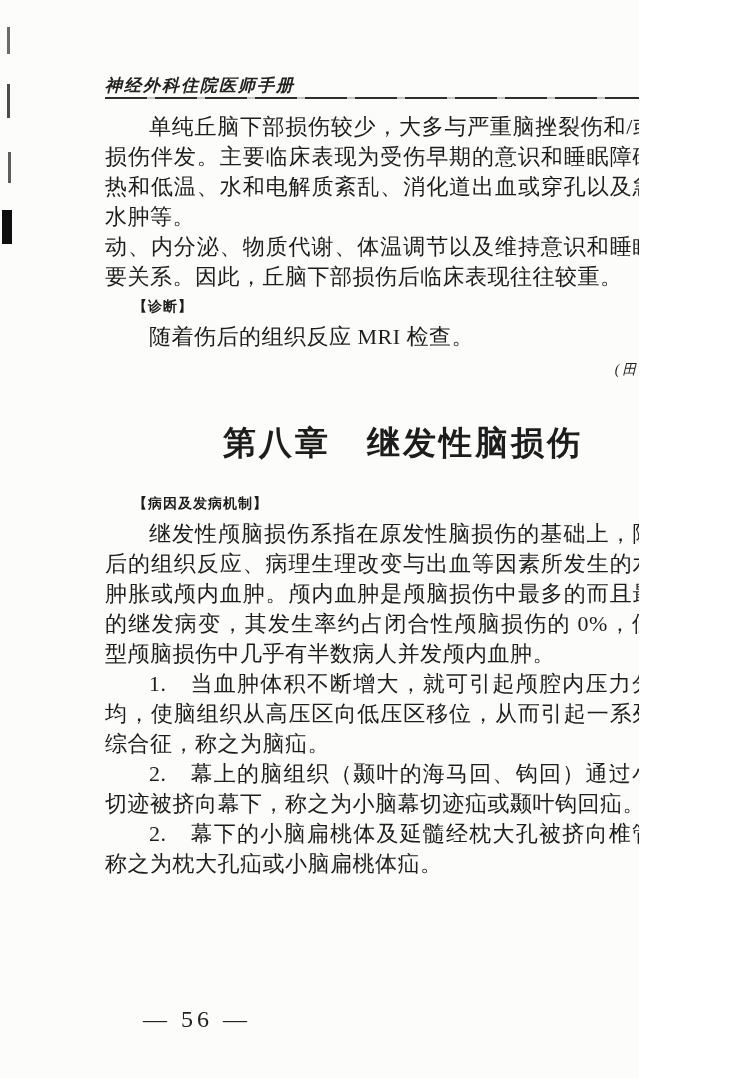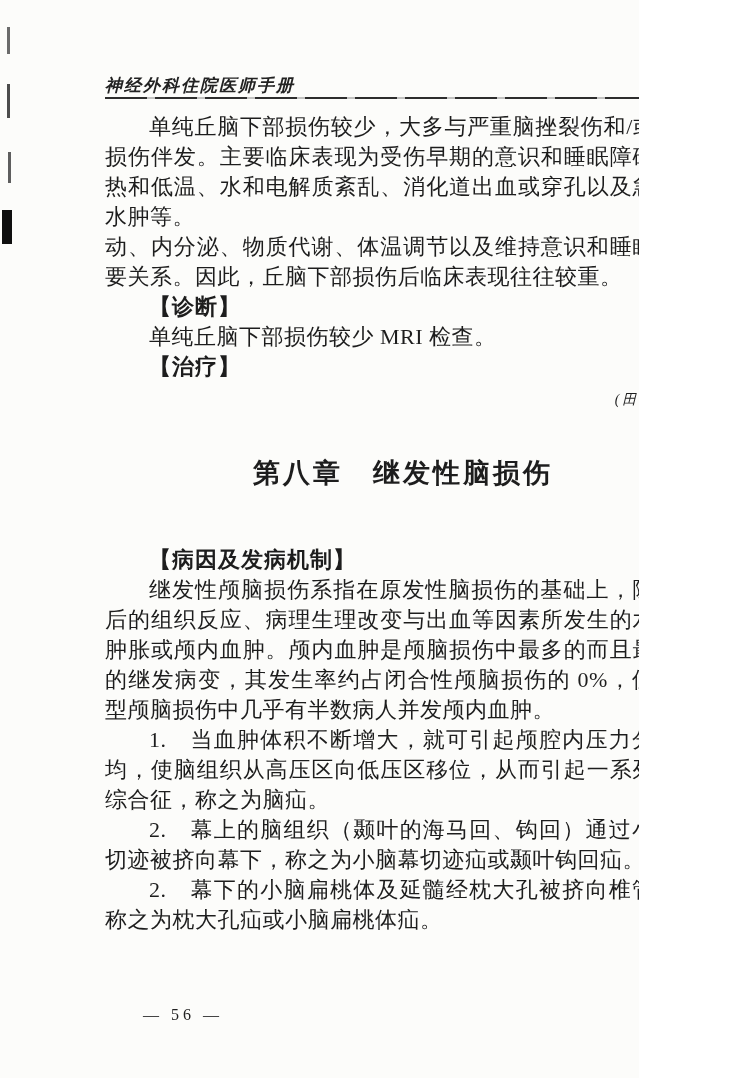--- a/index.html
+++ b/index.html
@@ -54,48 +54,48 @@
     margin: 0;
     font-size: 22px;
     line-height: 30px;
     text-align: justify;
     letter-spacing: 0.5px;
   }
   p.body.indent { text-indent: 2em; }
   h3.heading {
     margin: 0;
     padding-left: 2em;
-    font-size: 22px;
+    font-size: 14px;
     line-height: 30px;
     font-weight: bold;
     letter-spacing: 1px;
   }
   p.author {
     margin: 4px 0 0 0;
     font-size: 14px;
     line-height: 28px;
     text-align: right;
     padding-right: 20px;
     font-style: italic;
     letter-spacing: 3px;
   }
   h1.chapter-title {
     margin: 36px 0 0 0;
-    font-size: 27px;
+    font-size: 33px;
     line-height: 46px;
     font-weight: bold;
     text-align: center;
     letter-spacing: 3px;
   }
-  .chapter-body { margin-top: 49px; }
+  .chapter-body { margin-top: 23px; }
   .page-number {
     position: absolute;
     left: 143px;
     top: 1006px;
-    font-size: 16px;
+    font-size: 24px;
     letter-spacing: 4px;
     color: #222;
   }
 </style>
 </head>
 <body>
 
 <div class="page">
 
   <div class="artifact a1"></div>
@@ -109,23 +109,22 @@
       <span class="running-title">神经外科住院医师手册</span>
       <div class="header-rule"></div>
     </div>
 
     <p class="body indent">单纯丘脑下部损伤较少，大多与严重脑挫裂伤和/或脑干损伤伴发。主要临床表现为受伤早期的意识和睡眠障碍、高热和低温、水和电解质紊乱、消化道出血或穿孔以及急性肺水肿等。</p>
 
     <p class="body">动、内分泌、物质代谢、体温调节以及维持意识和睡眠有重要关系。因此，丘脑下部损伤后临床表现往往较重。</p>
 
     <h3 class="heading">【诊断】</h3>
 
-    <p class="body indent">单纯丘脑下部损伤较少 MRI 检查。</p>
+    <p class="body indent">随着伤后的组织反应 MRI 检查。</p>
 
-    <h3 class="heading">【治疗】</h3>
 
 
     <p class="author">(田道锋)</p>
 
     <h1 class="chapter-title">第八章　继发性脑损伤</h1>
 
     <div class="chapter-body">
       <h3 class="heading">【病因及发病机制】</h3>
 
       <p class="body indent">继发性颅脑损伤系指在原发性脑损伤的基础上，随着伤后的组织反应、病理生理改变与出血等因素所发生的水肿、肿胀或颅内血肿。颅内血肿是颅脑损伤中最多的而且最危险的继发病变，其发生率约占闭合性颅脑损伤的 0%，但在重型颅脑损伤中几乎有半数病人并发颅内血肿。</p>

